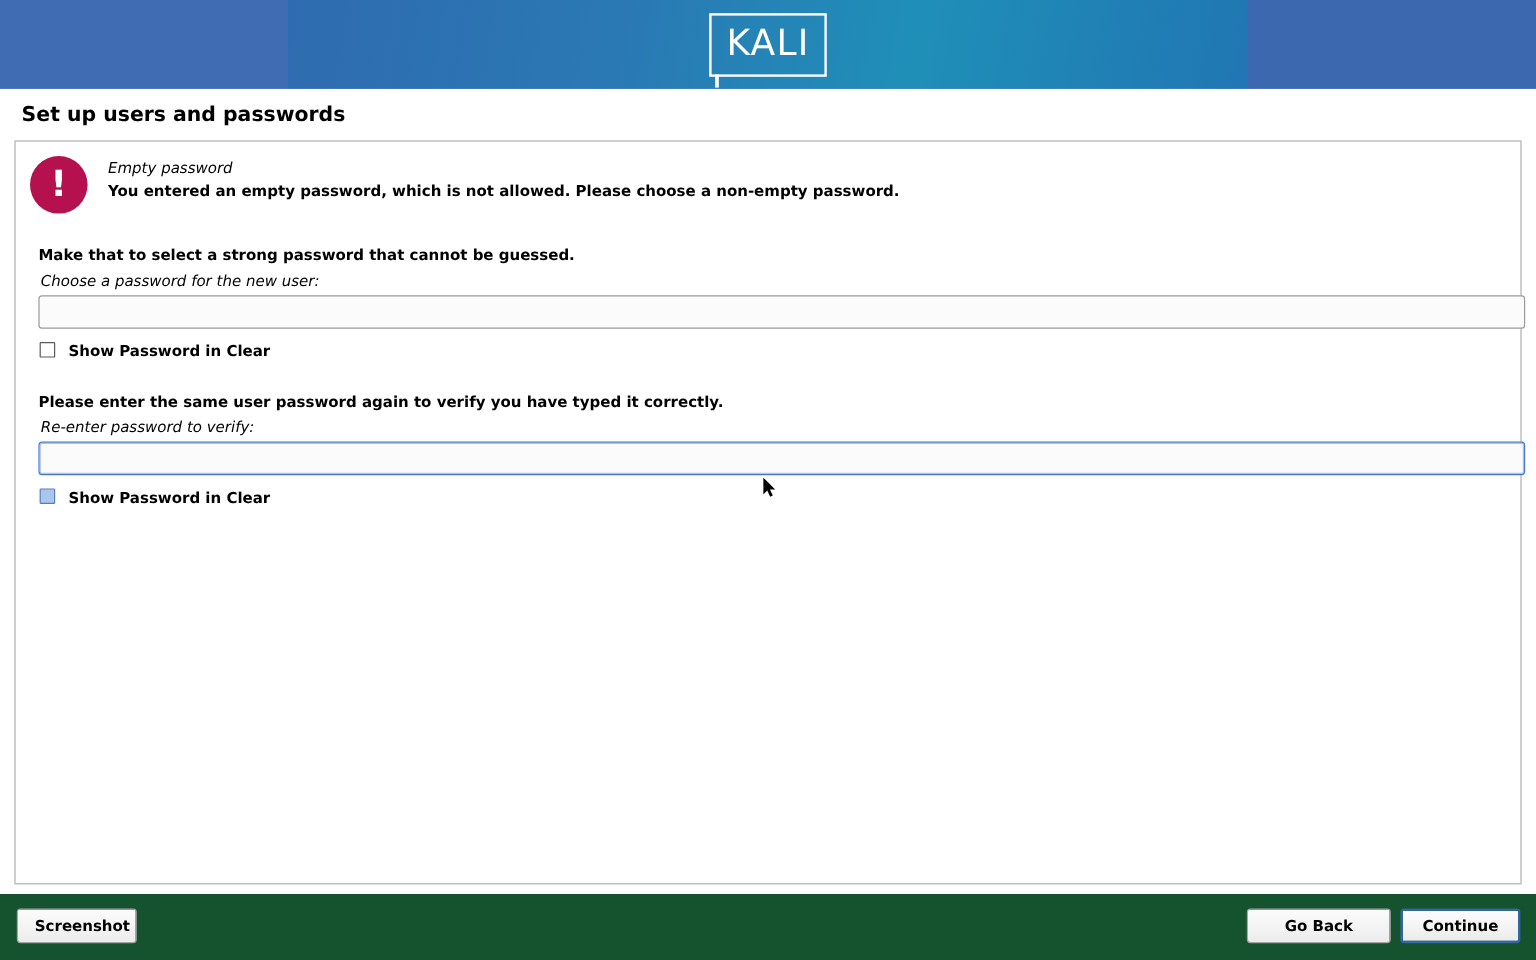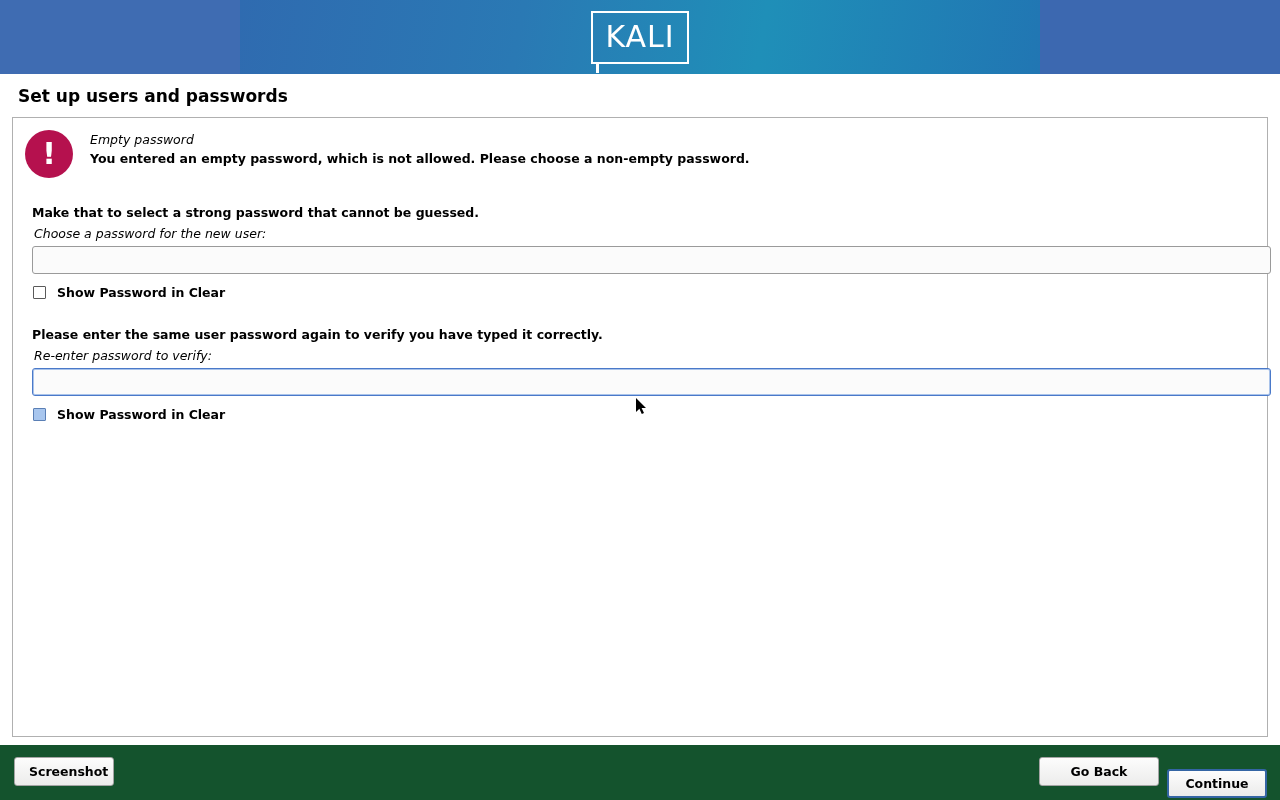--- a/index.html
+++ b/index.html
@@ -158,21 +158,20 @@
     padding: 0 6px;
     color: #000;
   }
   .pw-input.focused {
     border: 1px solid #4a79c9;
     box-shadow: 0 0 0 1px #a9c3ea inset;
   }
 
   .check-row {
     display: flex;
-    align-items: center;
     margin-left: 11px;
     margin-top: 11px;
   }
   .checkbox {
     width: 13px;
     height: 13px;
     border: 1px solid #5a5a5a;
     background: #ffffff;
     border-radius: 1px;
     flex: 0 0 auto;
@@ -205,21 +204,21 @@
     font-family: "DejaVu Sans", sans-serif;
     font-size: 12.5px;
     font-weight: bold;
     color: #000;
     cursor: default;
     padding: 0 14px;
   }
   #screenshot-btn { left: 14px; top: 12px; width: 100px; }
   #goback-btn { right: 121px; top: 12px; width: 120px; }
   #continue-btn {
-    right: 13px; top: 24px; width: 100px;
+    right: 13px; top: 12px; width: 100px;
     border: 2px solid #3465a4;
     background: linear-gradient(#fdfdfd, #ebebea);
   }
 
   
   .cursor {
     position: absolute;
     left: 636px;
     top: 398px;
     width: 12px;

